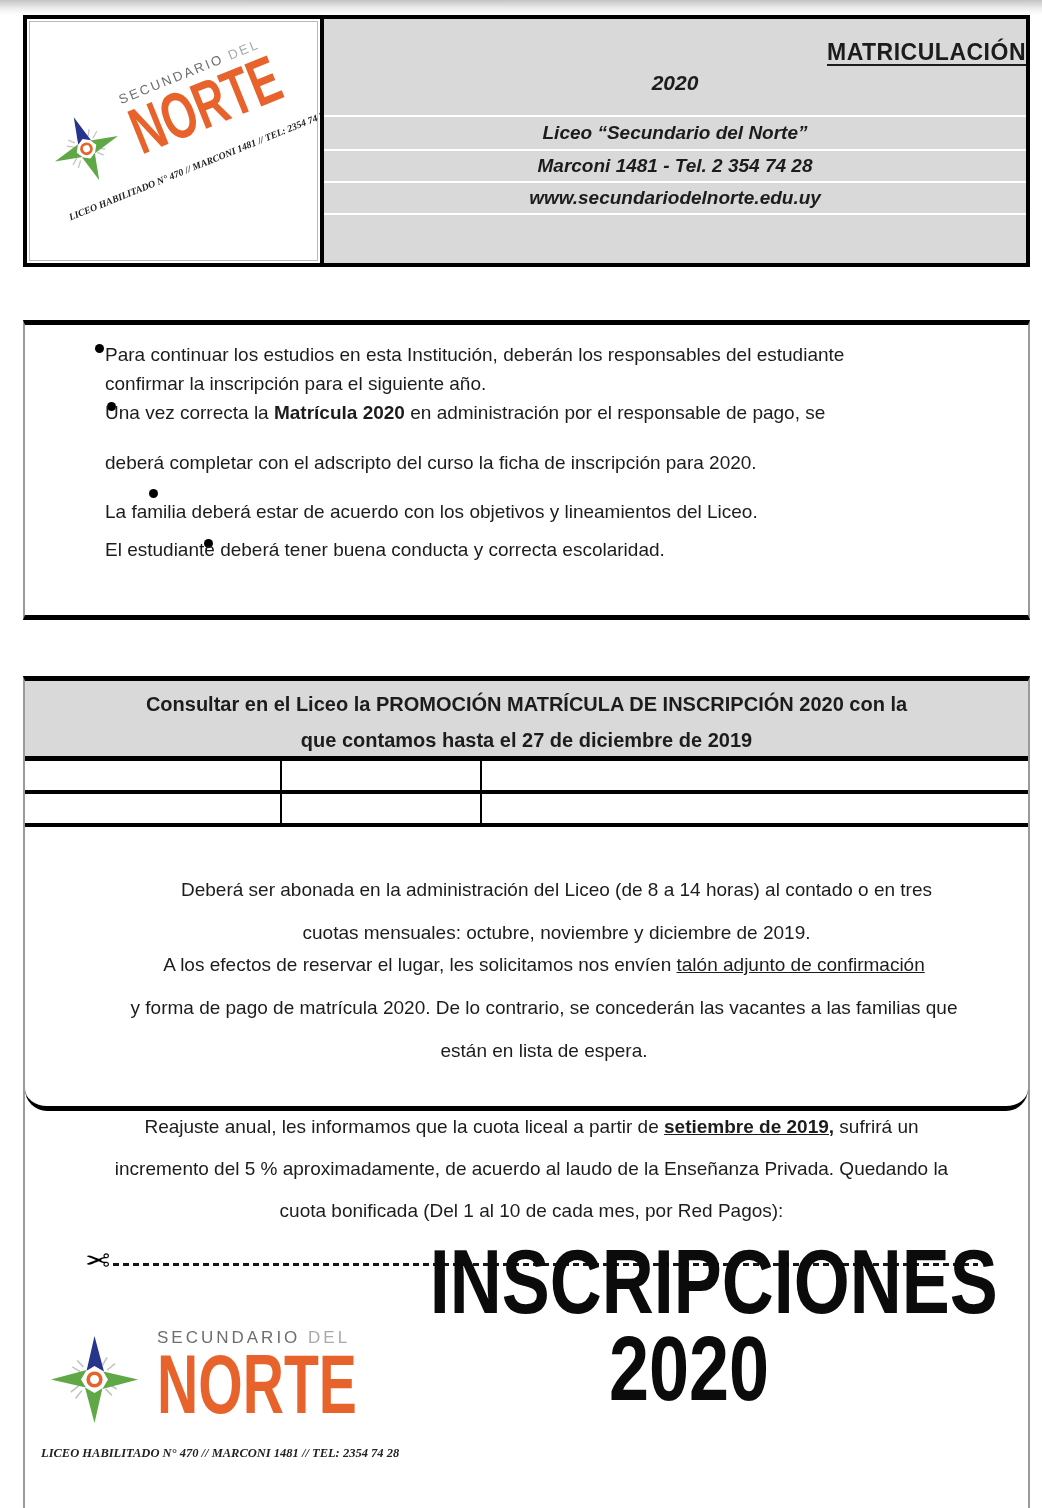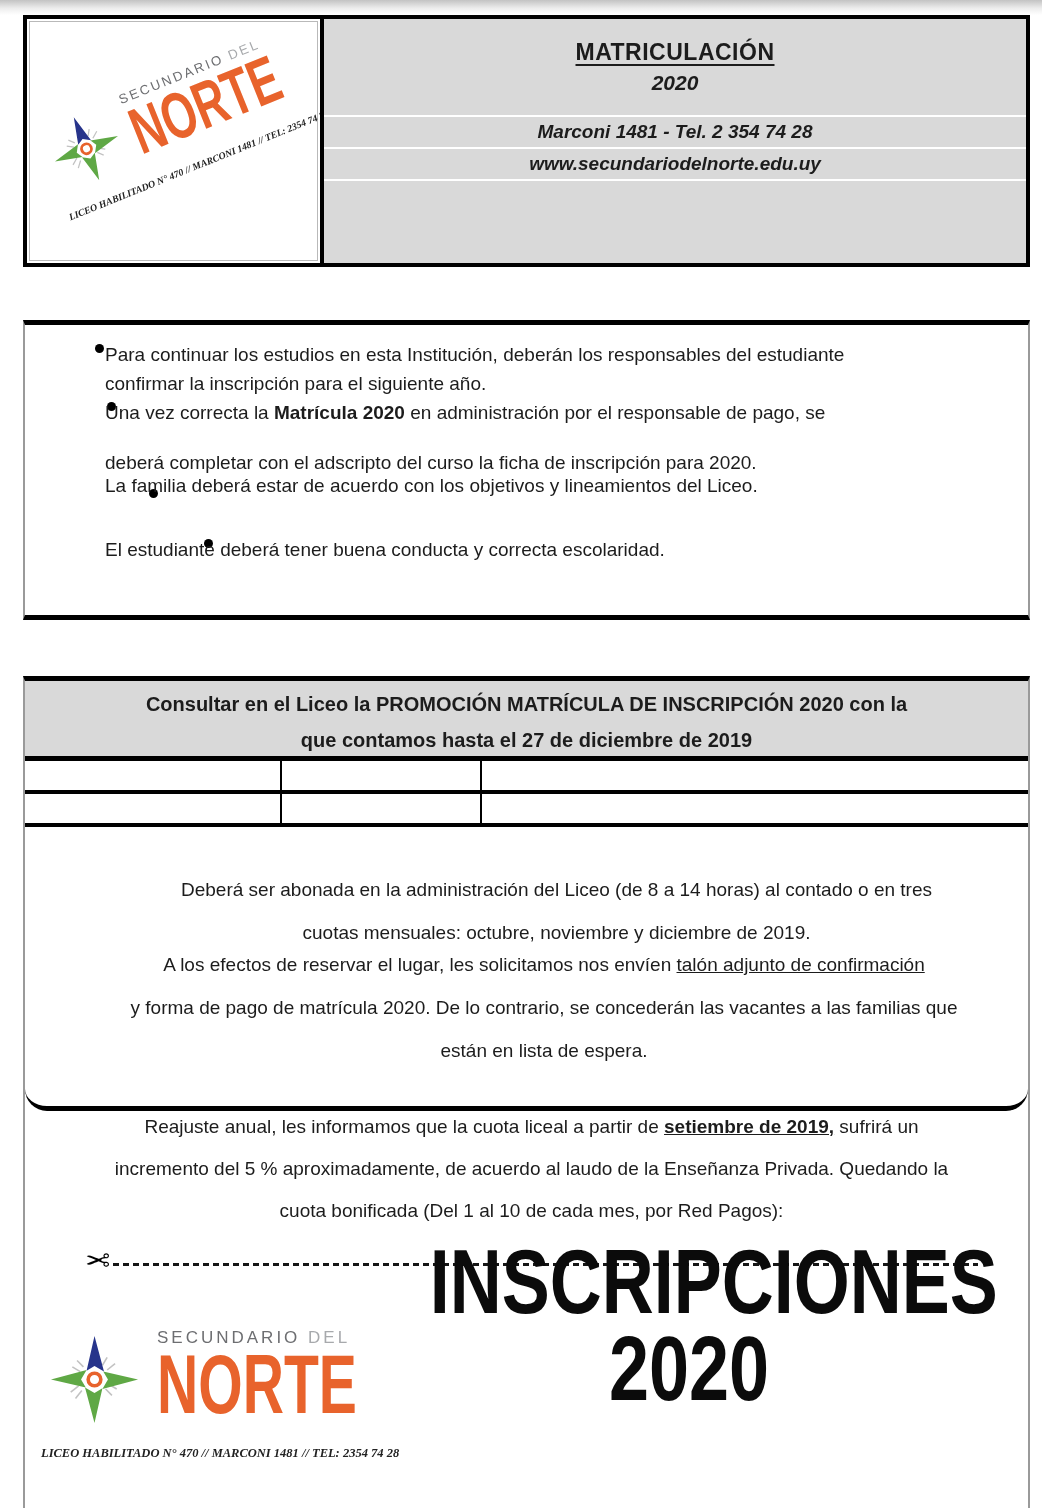--- a/index.html
+++ b/index.html
@@ -12,21 +12,21 @@
   .header-table{position:absolute;left:23px;top:15px;width:1007px;height:252px;
         border:4px solid #000;box-sizing:border-box;display:flex;background:#d9d9d9;}
   .logo-cell{width:297px;background:#ffffff;border-right:4px solid #000;box-sizing:border-box;position:relative;overflow:hidden;}
   .logo-frame{position:absolute;inset:2px;border:1px solid #b9b9b9;}
   .head-cell{flex:1;display:flex;flex-direction:column;}
   .hrow{border-top:2px solid #ffffff;display:flex;flex-direction:column;justify-content:center;
         text-align:center;font-weight:700;font-style:italic;font-size:19px;}
   .hrow-title{border-top:none;height:96px;justify-content:flex-start;}
   .hrow-mid{height:30px;}
   .hrow-empty{flex:1;}
-  .h-title{margin-top:20px;font-size:23px;font-style:normal;text-decoration:underline;text-underline-offset:4px;letter-spacing:.5px;}
+  .h-title{margin-top:20px;font-size:23px;font-style:normal;text-decoration:underline;text-underline-offset:4px;letter-spacing:.5px;text-align:right;}
   .h-year{margin-top:5px;font-size:21px;}
 
   
   .logo{position:absolute;width:400px;height:170px;}
   .logo-top{left:0;top:70px;transform:rotate(-22deg) scale(0.78);transform-origin:60px 60px;}
   .logo-star{position:absolute;left:12px;top:12px;}
   .logo-textwrap{position:absolute;left:122px;top:8px;white-space:nowrap;}
   .logo-brand{font-size:17px;letter-spacing:3px;color:#6d6e71;font-weight:400;}
   .logo-brand .del{color:#a7a9ac;}
   .logo-norte{font-size:84px;font-weight:700;color:#e8632c;line-height:.82;letter-spacing:0;
@@ -36,21 +36,21 @@
 
   
   .bullets-box{position:absolute;left:23px;top:320px;width:1007px;height:300px;box-sizing:border-box;
         border-top:5px solid #000;border-bottom:5px solid #000;
         border-left:2px solid #9a9a9a;border-right:2px solid #9a9a9a;background:#fff;}
   .bullet-dot{position:absolute;width:9px;height:9px;border-radius:50%;background:#000;}
   .bullet-p{position:absolute;left:80px;right:12px;margin:0;text-align:left;
         font-size:19px;white-space:pre-line;}
   .bp1{top:15px;line-height:29px;}
   .bp2{top:63px;line-height:50px;}
-  .bp3{top:146px;line-height:29px;}
+  .bp3{top:172px;line-height:29px;}
   .bp4{top:210px;line-height:29px;}
   .d1{left:70px;top:19px;} .d2{left:82px;top:77px;} .d3{left:124px;top:164px;} .d4{left:179px;top:214px;}
 
   
   .main-table{position:absolute;left:23px;top:676px;width:1007px;box-sizing:border-box;
         border-top:5px solid #000;border-bottom:5px solid #000;
         border-left:2px solid #9a9a9a;border-right:2px solid #9a9a9a;background:#fff;}
   .promo-head{height:70px;background:#d9d9d9;border-bottom:5px solid #000;
         text-align:center;font-weight:700;font-size:20px;line-height:36px;padding-top:5px;
         white-space:pre-line;box-sizing:content-box;}
@@ -112,20 +112,23 @@
           <div class="logo-norte">NORTE</div>
         </div>
         <div class="logo-tagline">LICEO HABILITADO N° 470 // MARCONI 1481 // TEL: 2354 74 28</div>
       </div>
     </div>
     <div class="head-cell">
       <div class="hrow hrow-title">
         <div class="h-title">MATRICULACIÓN</div>
         <div class="h-year">2020</div>
       </div>
+      <div class="hrow hrow-mid" style="height:32px">
+          <span>Liceo “Secundario del Norte”</span>
+        </div>
       <div class="hrow hrow-mid">
           <span>Marconi 1481 - Tel. 2 354 74 28</span>
         </div>
       <div class="hrow hrow-mid">
           <span>www.secundariodelnorte.edu.uy</span>
         </div>
       <div class="hrow hrow-empty"></div>
     </div>
   </div>
 

